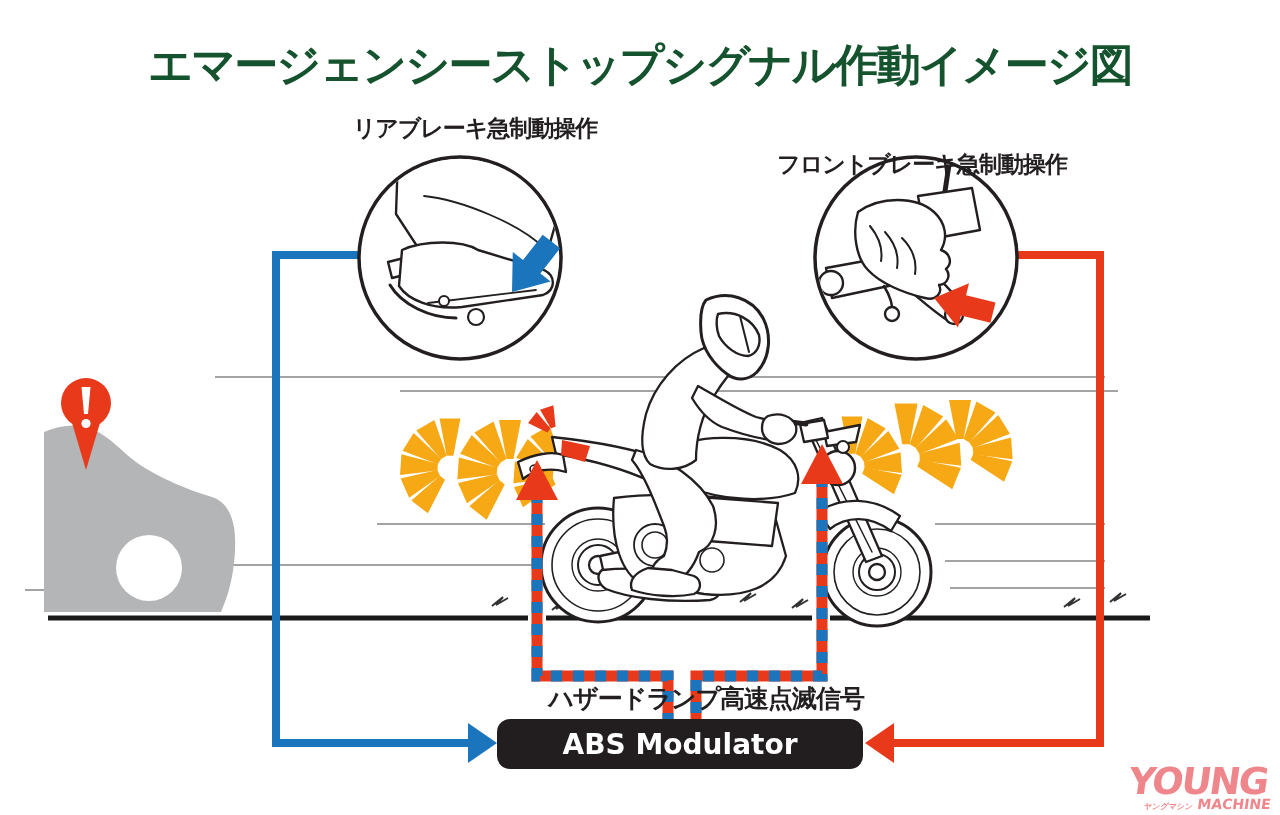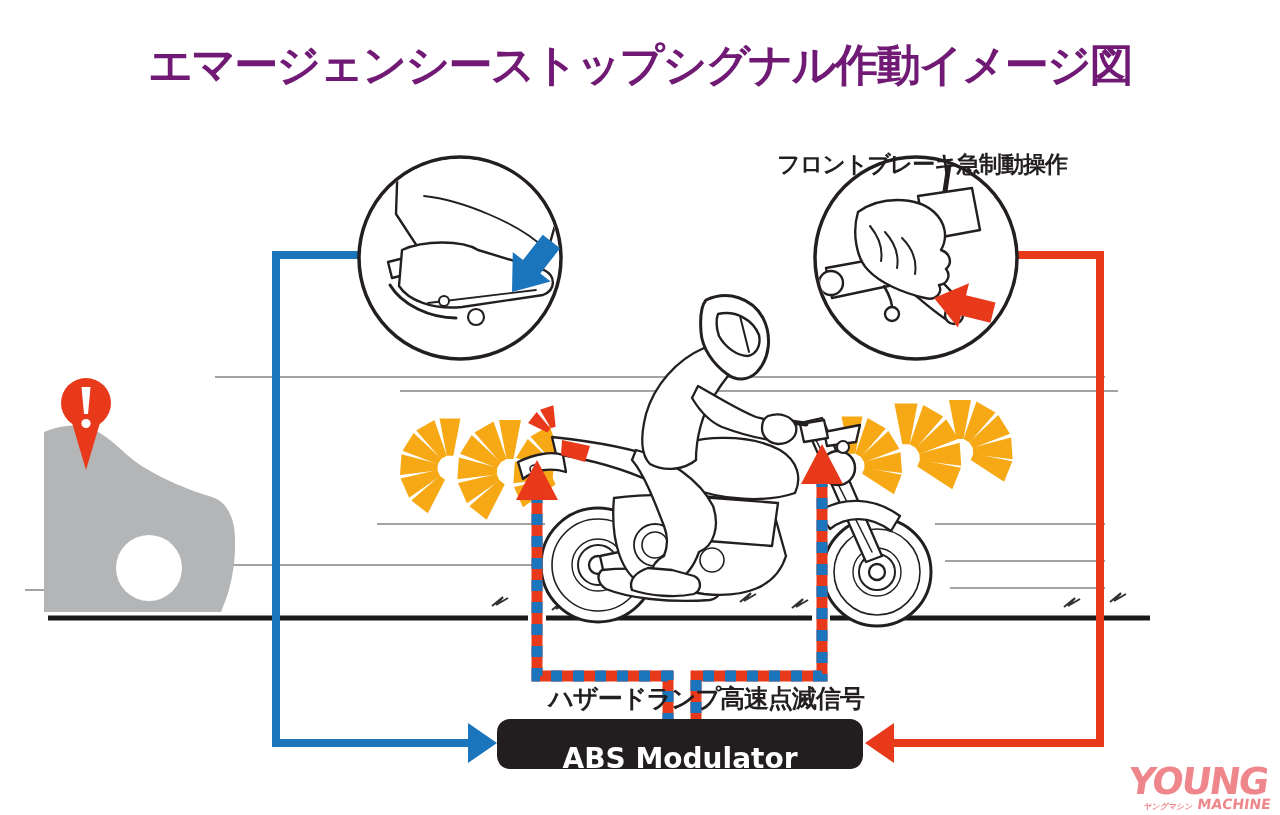--- a/index.html
+++ b/index.html
@@ -5,28 +5,28 @@
   :root{
     --blue:#1b75bc; --red:#e8391b; --yellow:#f6a915; --car_gray:#b4b5b7;
     --logo_pink:#ef868b; --ink:#231f20; --box_black:#221e1f; --speed_gray:#9a9a9a;
   }
   html,body{margin:0;padding:0;background:#fff;}
   #stage{position:relative;width:1280px;height:815px;background:#fff;overflow:hidden;
          font-family:"DejaVu Sans","Liberation Sans",sans-serif;color:var(--ink);}
   #art{position:absolute;left:0;top:0;}
   .txt{position:absolute;z-index:5;}
   .title{left:0;top:36px;width:1280px;text-align:center;font-size:44px;font-weight:800;
-         letter-spacing:-2px;color:#701a75;}
+         letter-spacing:-2px;color:#14532d;}
   .callout-label{font-size:23px;font-weight:800;letter-spacing:-1px;text-align:center;}
   .rear-label{left:310px;top:113px;width:330px;}
   .front-label{left:748px;top:113px;width:348px;margin-top:36px;}
   .hazard-label{left:500px;top:634px;width:364px;text-align:right;font-size:25px;
                 font-weight:800;letter-spacing:-1px;margin-top:48px;}
   .abs-label{left:497px;top:719px;width:366px;height:50px;display:flex;align-items:center;
-             justify-content:center;color:#fff;font-size:28px;font-weight:700;letter-spacing:0;margin-top:14px;}
+             justify-content:center;color:#fff;font-size:28px;font-weight:700;letter-spacing:0;}
   .logo{left:1128px;top:763px;width:145px;color:var(--logo_pink);transform:skewX(-8deg);}
   .logo .big{font-size:37px;font-weight:800;letter-spacing:-2px;line-height:1;}
   .logo .row{display:flex;justify-content:flex-end;align-items:baseline;gap:4px;margin-top:-4px;}
   .logo .kat{font-size:8px;font-weight:700;}
   .logo .sub{font-size:14px;font-weight:800;letter-spacing:0;}
 </style>
 </head>
 <body>
 
 <div id="stage">
@@ -246,20 +246,21 @@
       <path d="M858,212 C880,196 916,196 934,212 C946,223 948,238 941,250 C950,253 953,263 946,269 C951,275 948,284 939,285 C943,293 936,301 925,298 C903,293 880,283 868,270 C856,258 852,232 858,212 Z"></path>
       <path d="M902,238 C912,248 917,261 915,274" fill="none" stroke-width="2"></path>
       <path d="M885,232 C895,243 899,256 897,268" fill="none" stroke-width="2"></path>
       <path d="M870,226 C879,237 883,249 881,261" fill="none" stroke-width="2"></path>
     </g>
     <use href="#fat-arrow" transform="translate(934,298) rotate(14) scale(0.95)" fill="var(--red)"></use>
   </g>
 </svg>
 
 <div class="txt title">エマージェンシーストップシグナル作動イメージ図</div>
+<div class="txt callout-label rear-label">リアブレーキ急制動操作</div>
 <div class="txt callout-label front-label">フロントブレーキ急制動操作</div>
 <div class="txt hazard-label">ハザードランプ高速点滅信号</div>
 <div class="txt abs-label">ABS Modulator</div>
 <div class="txt logo">
   <div class="big">YOUNG</div>
   <div class="row">
     <span class="kat">ヤングマシン</span>
     <span class="sub">MACHINE</span>
   </div>
 </div>

